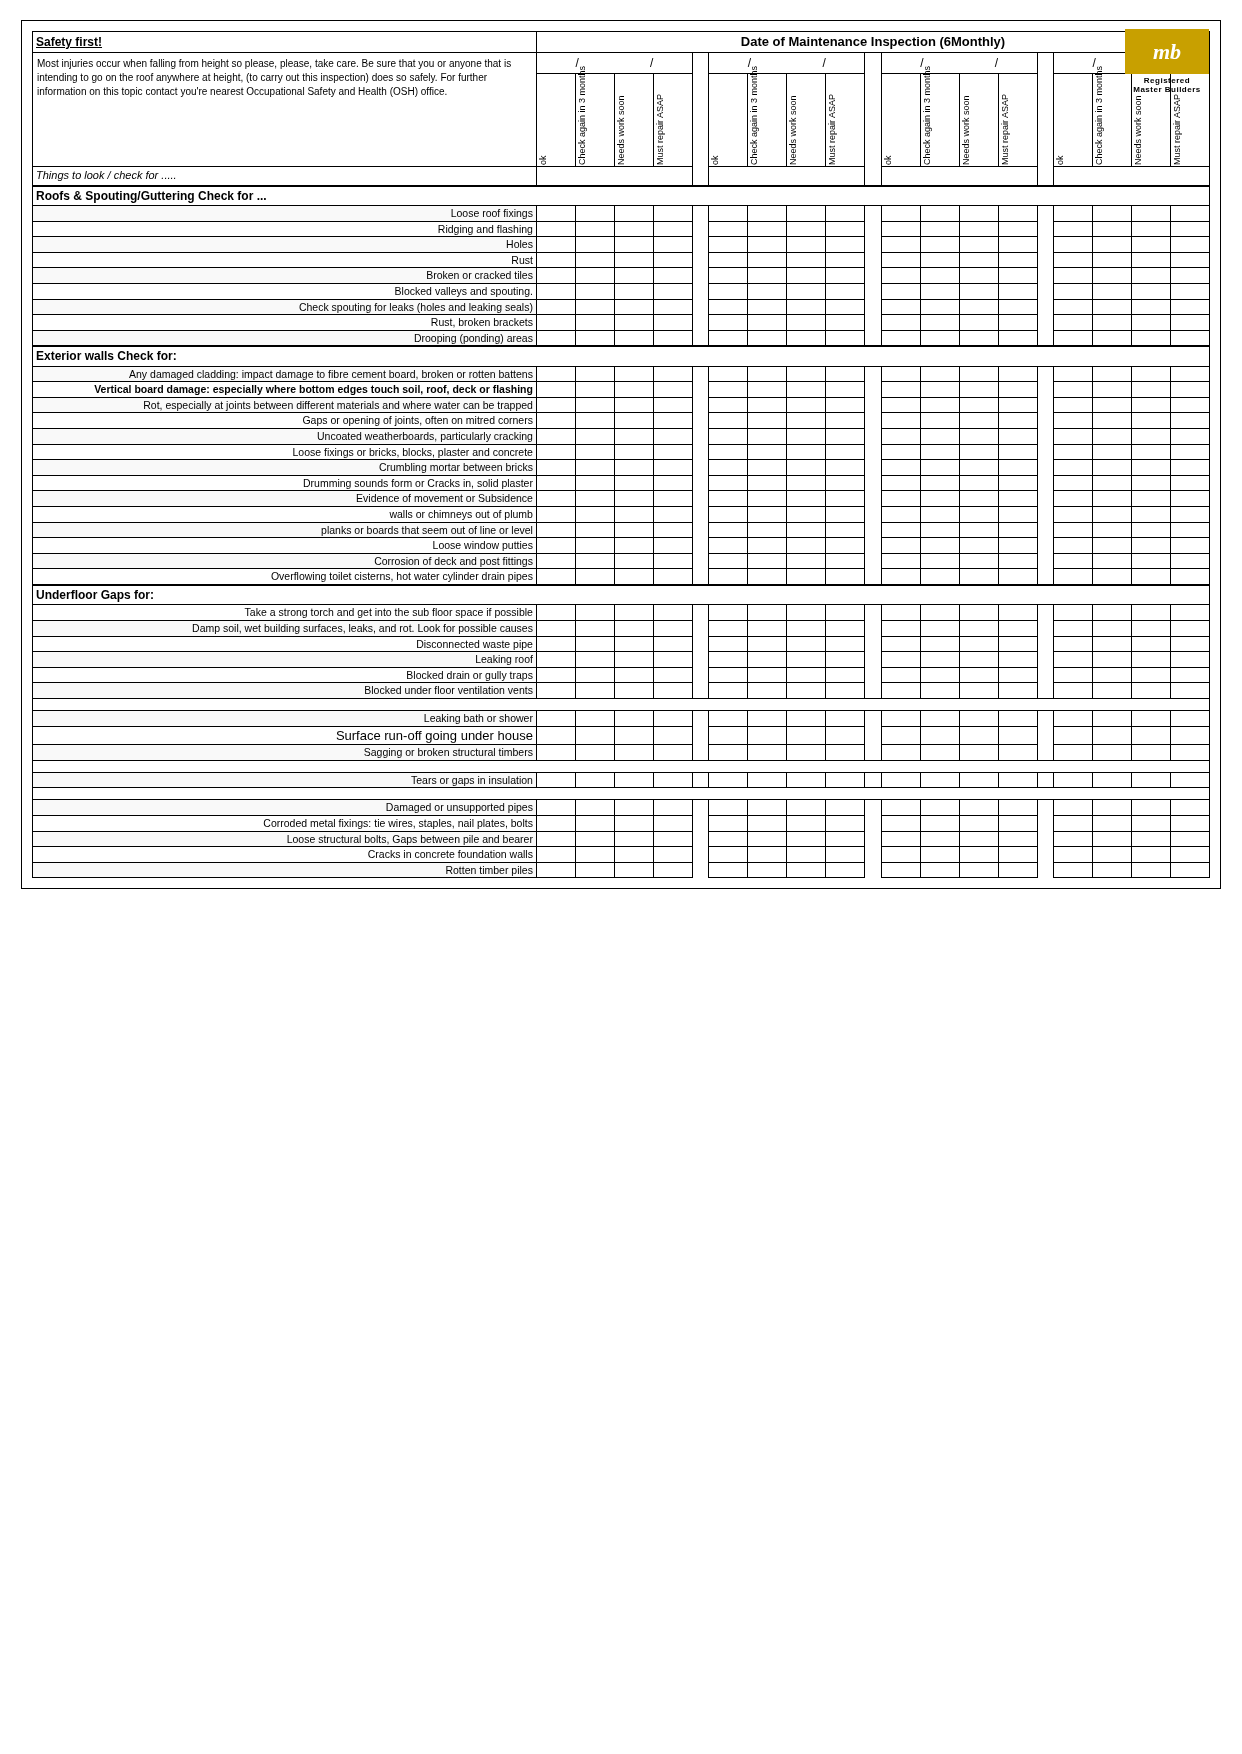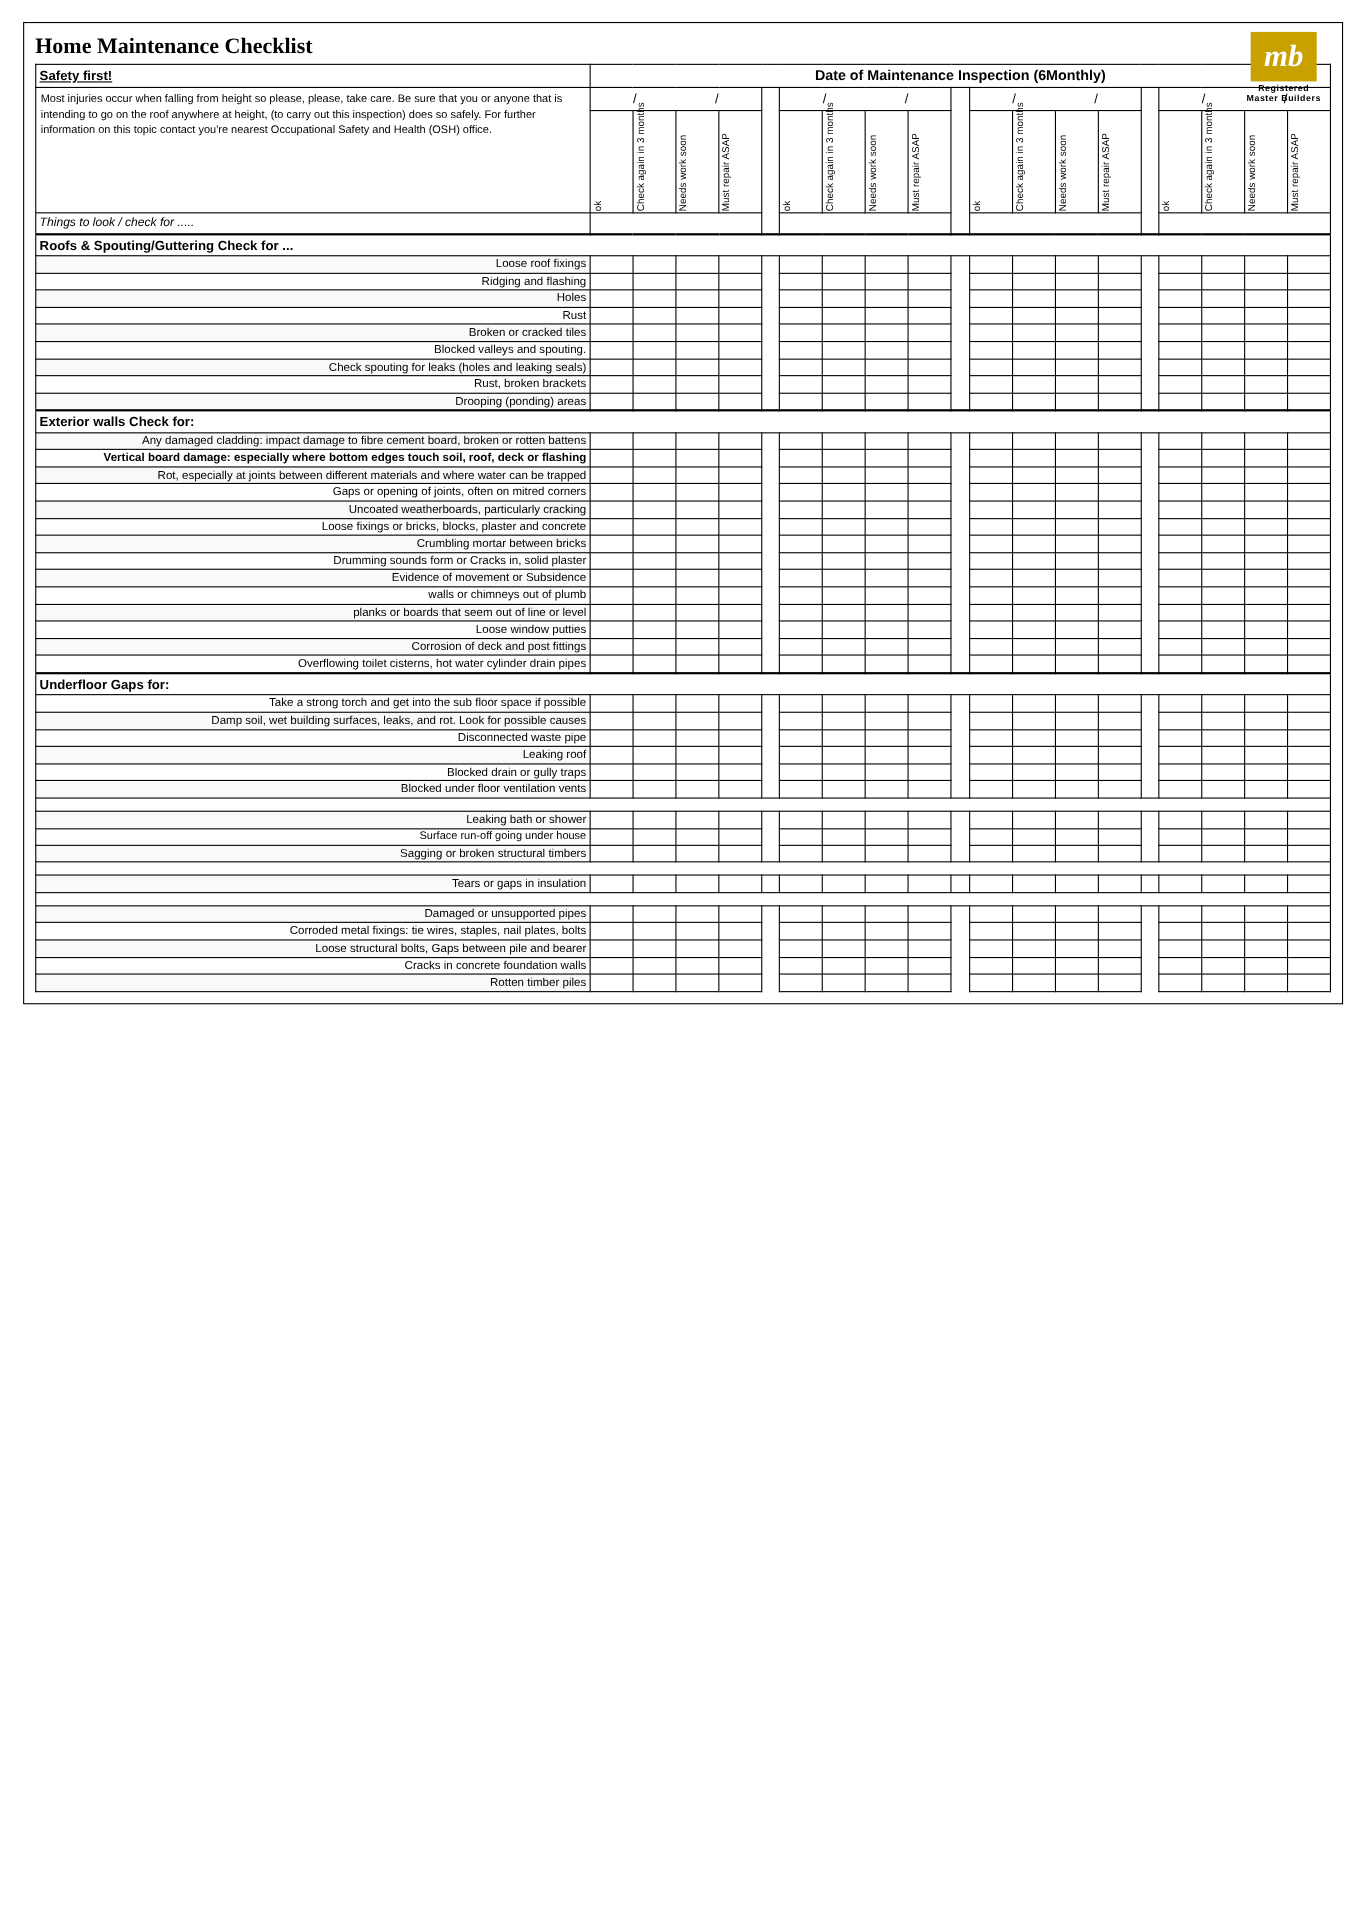--- a/index.html
+++ b/index.html
@@ -22,24 +22,24 @@
     .logo-area {
       position: absolute;
       top: 8px;
       right: 8px;
       width: 90px;
       text-align: center;
     }
     .logo-box {
       background: #c8a000;
       color: #fff;
-      font-size: 28px;
+      font-size: 22px;
       font-weight: bold;
       font-style: italic;
-      width: 60px;
+      width: 84px;
       height: 45px;
       display: flex;
       align-items: center;
       justify-content: center;
       margin: 0 auto;
       font-family: Georgia, serif;
     }
     .logo-text {
       font-size: 8px;
       text-align: center;
@@ -105,21 +105,20 @@
 </head>
 <body>
 
 <div class="page">
 
   <div class="logo-area">
     <div class="logo-box">mb</div>
     <div class="logo-text">Registered<br>Master Builders</div>
   </div>
 
-  <h1 class="main-title">Home Maintenance Checklist</h1>
 
   <table class="table-wrapper">
 
     <colgroup>
       <col style="width:310px">
 
       <col style="width:24px">
         <col style="width:24px">
         <col style="width:24px">
         <col style="width:24px">
@@ -914,21 +913,21 @@
           <td style="width: 24px; min-width: 18px; text-align: center; cursor: pointer; padding: 1px;"></td>
           <td style="width: 24px; min-width: 18px; text-align: center; cursor: pointer; padding: 1px;"></td>
           <td style="width: 24px; min-width: 18px; text-align: center; cursor: pointer; padding: 1px;"></td>
           <td style="border: none; background: rgb(255, 255, 255);"></td>
           <td style="width: 24px; min-width: 18px; text-align: center; cursor: pointer; padding: 1px;"></td>
           <td style="width: 24px; min-width: 18px; text-align: center; cursor: pointer; padding: 1px;"></td>
           <td style="width: 24px; min-width: 18px; text-align: center; cursor: pointer; padding: 1px;"></td>
           <td style="width: 24px; min-width: 18px; text-align: center; cursor: pointer; padding: 1px;"></td>
         </tr>
         <tr class="data-row">
-          <td class="col-item-cell" style="font-size: 10px; padding: 1px 3px;">Surface run-off going under house</td>
+          <td class="col-item-cell" style="font-size: 13px; padding: 1px 3px;">Surface run-off going under house</td>
           <td style="width: 24px; min-width: 18px; text-align: center; cursor: pointer; padding: 1px;"></td>
           <td style="width: 24px; min-width: 18px; text-align: center; cursor: pointer; padding: 1px;"></td>
           <td style="width: 24px; min-width: 18px; text-align: center; cursor: pointer; padding: 1px;"></td>
           <td style="width: 24px; min-width: 18px; text-align: center; cursor: pointer; padding: 1px;"></td>
           <td style="border: none; background: rgb(255, 255, 255);"></td>
           <td style="width: 24px; min-width: 18px; text-align: center; cursor: pointer; padding: 1px;"></td>
           <td style="width: 24px; min-width: 18px; text-align: center; cursor: pointer; padding: 1px;"></td>
           <td style="width: 24px; min-width: 18px; text-align: center; cursor: pointer; padding: 1px;"></td>
           <td style="width: 24px; min-width: 18px; text-align: center; cursor: pointer; padding: 1px;"></td>
           <td style="border: none; background: rgb(255, 255, 255);"></td>

